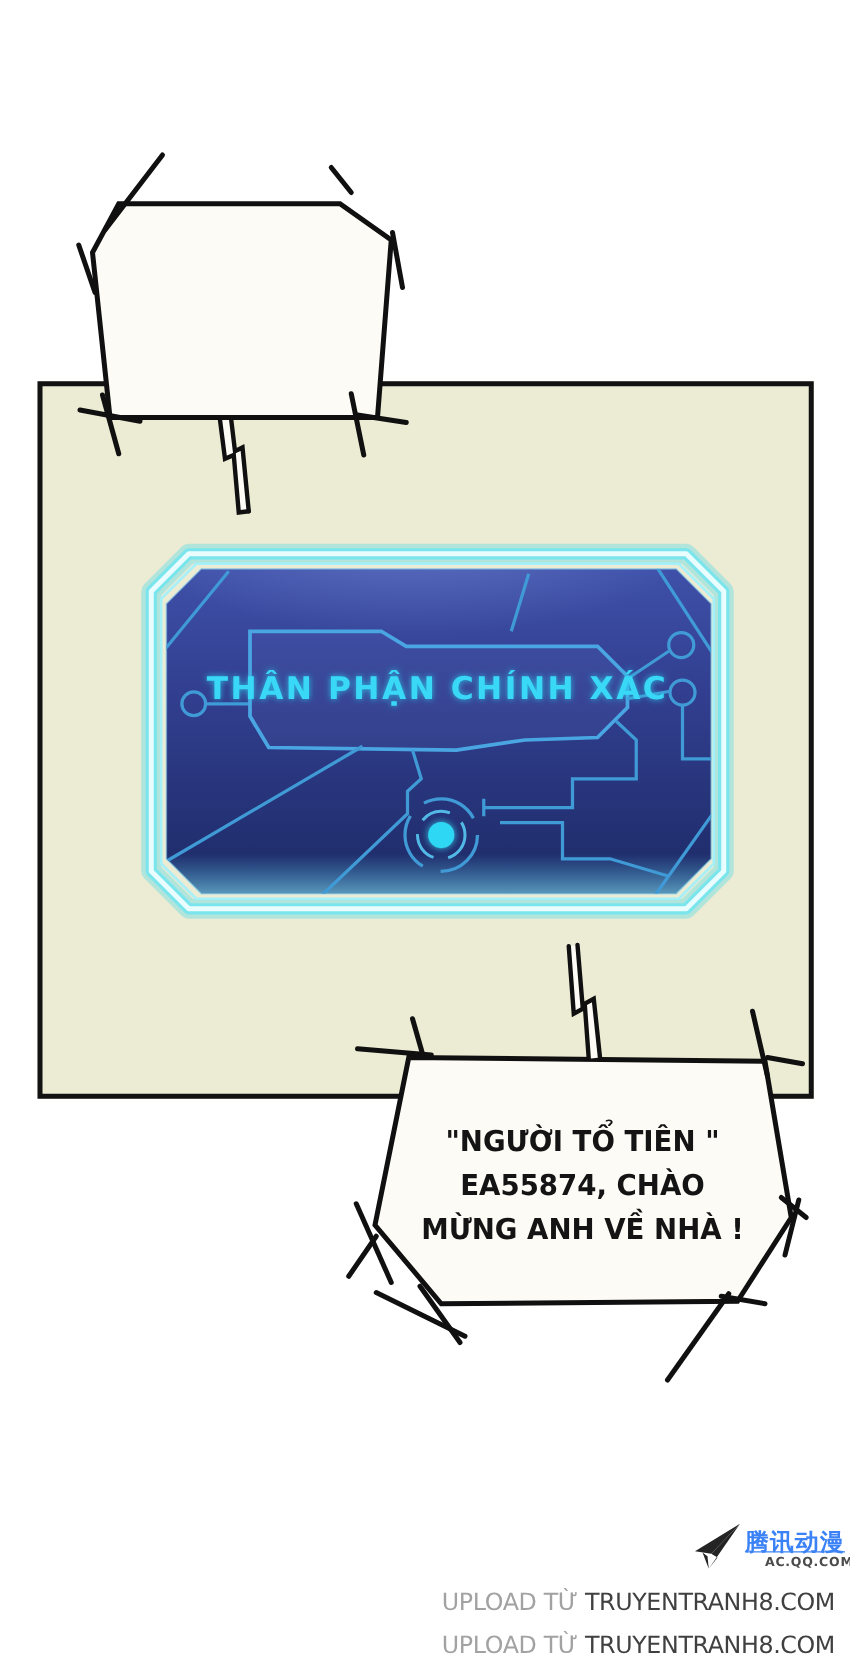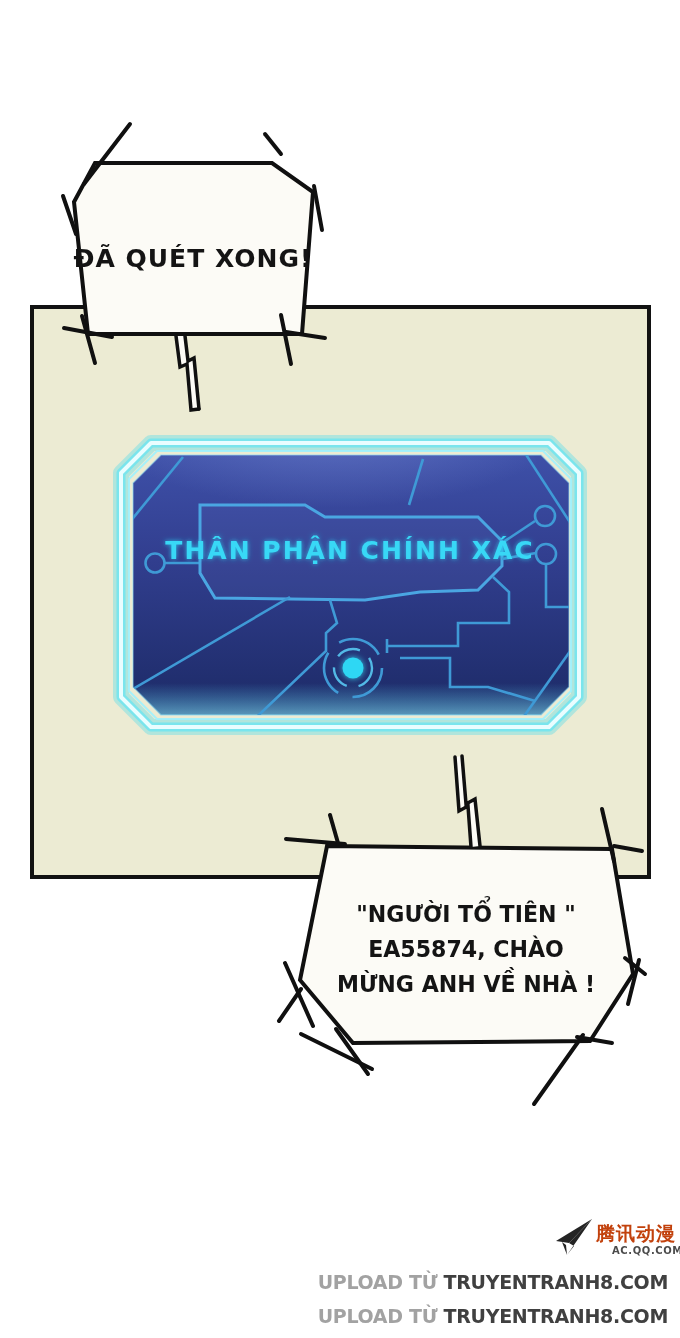--- a/index.html
+++ b/index.html
@@ -21,24 +21,24 @@
     position:absolute;z-index:4;color:#141414;font-weight:bold;text-align:center;
     font-family:"DejaVu Sans",sans-serif;
   }
   .bubble-text.top{left:73px;top:243px;width:240px;font-size:25px;letter-spacing:1px;line-height:32px;}
   .bubble-text.bottom{
     left:321px;top:897px;width:290px;font-size:23px;letter-spacing:0px;line-height:35px;
     transform:scaleX(.96);transform-origin:center;
   }
   
   .publisher{position:absolute;z-index:2;}
-  .publisher-name{position:absolute;left:596px;top:1221px;font-size:19px;font-weight:bold;color:#c2410c;letter-spacing:1px;z-index:2;}
+  .publisher-name{position:absolute;left:596px;top:1221px;font-size:19px;font-weight:bold;color:#3b82f6;letter-spacing:1px;z-index:2;text-decoration:underline;}
   .publisher-site{position:absolute;left:612px;top:1245px;font-size:10px;font-weight:bold;color:#4b4b4b;letter-spacing:.6px;z-index:2;}
   .credit{
-    position:absolute;right:12px;z-index:2;font-weight:bold;font-size:19px;letter-spacing:-.3px;
+    position:absolute;right:12px;z-index:2;font-weight:normal;font-size:19px;letter-spacing:-.3px;
     white-space:nowrap;text-align:right;margin-left:20px;
   }
   .credit .prefix{color:#a2a2a2;}
   .credit .site{color:#404040;}
   .credit.c1{top:1271px;}
   .credit.c2{top:1305px;}
 </style>
 </head>
 <body>
 
@@ -149,21 +149,20 @@
         <path d="M 625,958 L 645,974"></path>
         <path d="M 639,960 L 628,1004"></path>
         <path d="M 301,1034 L 372,1069"></path>
         <path d="M 336,1029 L 368,1074"></path>
         <path d="M 583,1035 L 534,1104"></path>
         <path d="M 577,1037 L 612,1043"></path>
       </g>
     </g>
   </svg>
 
-  <div class="bubble-text top">ĐÃ QUÉT XONG!</div>
   <div class="bubble-text bottom">
     <div>"NGƯỜI TỔ TIÊN "</div>
     <div>EA55874, CHÀO</div>
     <div>MỪNG ANH VỀ NHÀ !</div>
   </div>
 
   <svg class="publisher" style="left:552px;top:1218px;width:44px;height:40px;" viewBox="0 0 40 40">
     <polygon points="38,1 2,23 15,25" fill="#242424"></polygon>
     <polygon points="38,1 15,25 20,28 13,37" fill="#242424"></polygon>
     <polygon points="13,37 12,27 8,24" fill="#242424"></polygon>

